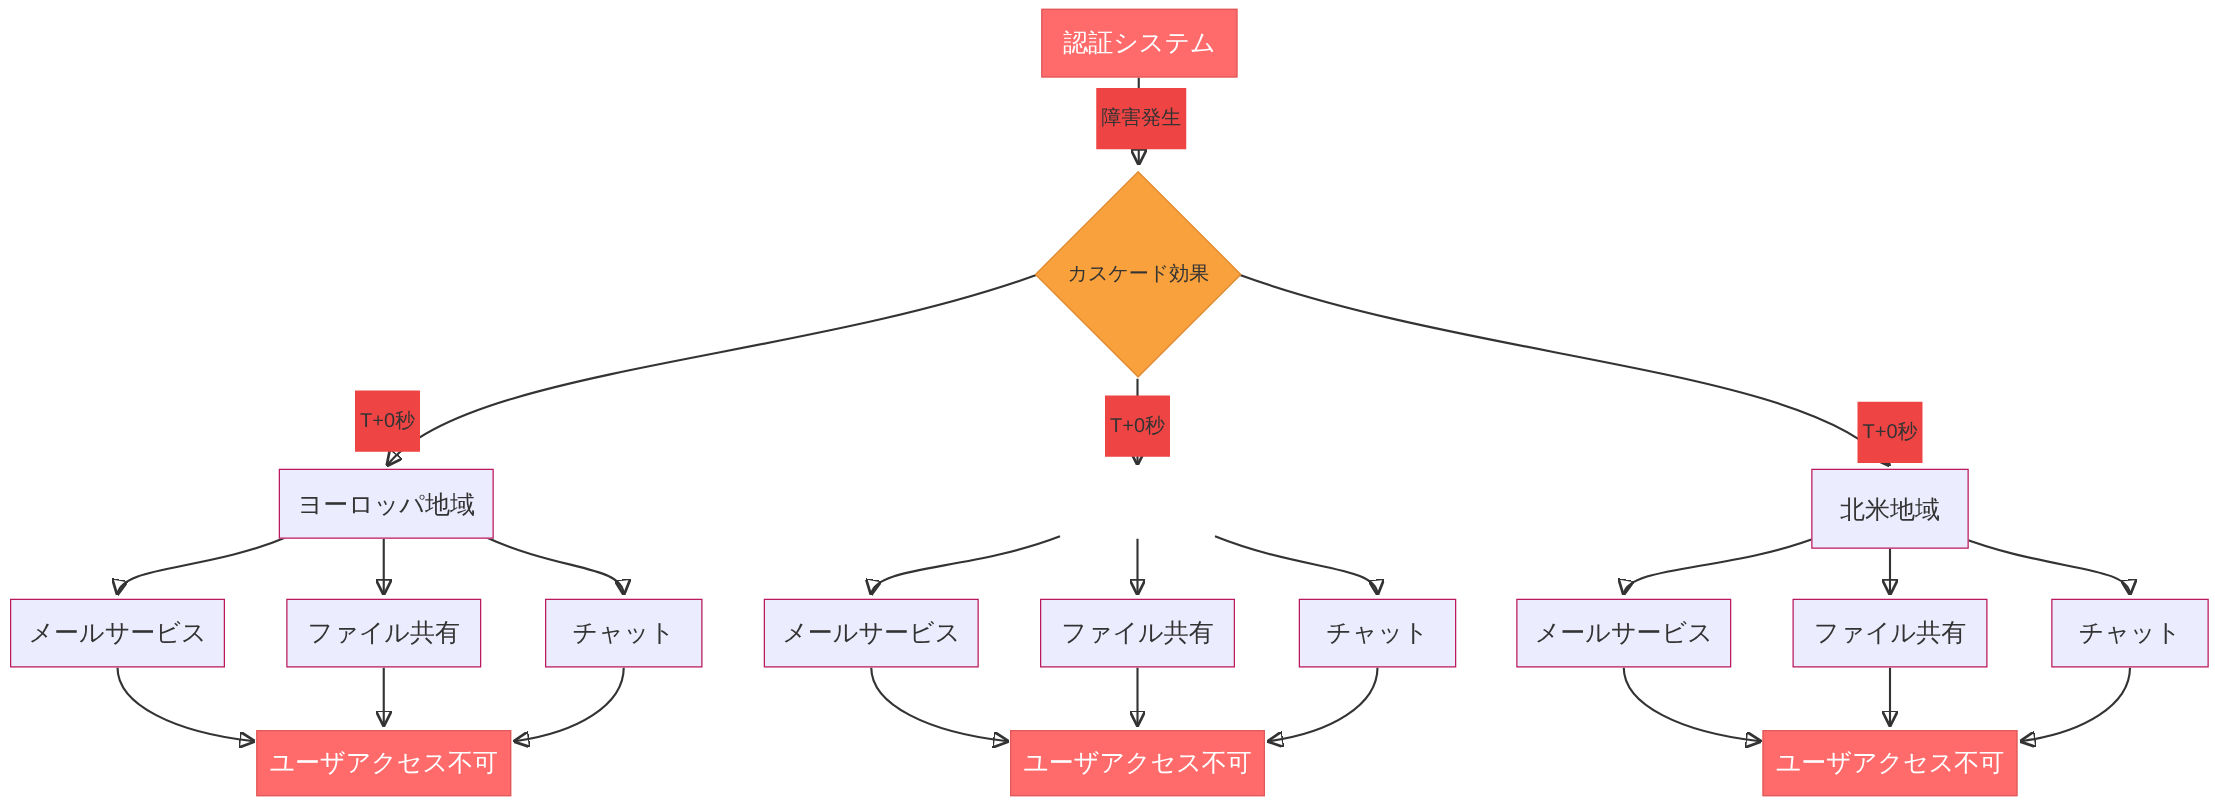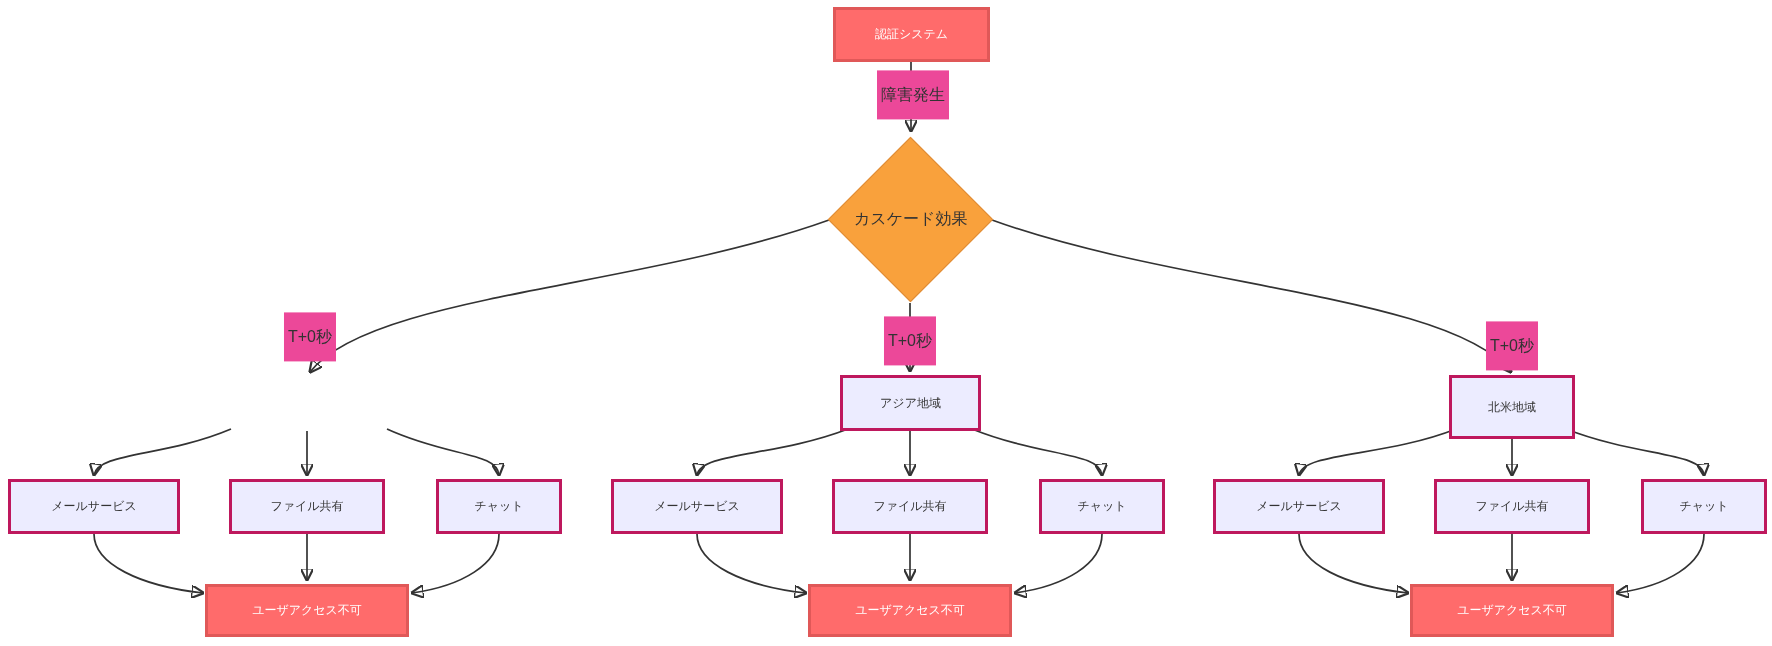--- a/index.html
+++ b/index.html
@@ -16,24 +16,24 @@
     left: 0; top: 0;
     width: 1772px; height: 646px;
   }
   .edges path { fill: none; stroke: #333333; stroke-width: 1.7px; }
   .node {
     position: absolute;
     box-sizing: border-box;
     display: flex;
     align-items: center;
     justify-content: center;
-    font-size: 12px;
+    font-size: 20px;
     color: #333333;
     background: #ececff;
-    border: 3px solid #be185d;
+    border: 1px solid #be185d;
     white-space: nowrap;
     text-align: center;
   }
   .node.critical {
     background: #ff6b6b;
     border-color: #e05858;
     color: #ffffff;
   }
   .diamond {
     position: absolute;
@@ -51,21 +51,21 @@
   }
   .diamond .diamond-label {
     transform: rotate(-45deg);
     white-space: nowrap;
     font-size: 16px;
     color: #333333;
   }
   .edge-label {
     position: absolute;
     transform: translate(-50%, -50%);
-    background: #ec4899;
+    background: #ef4444;
     color: #333333;
     font-size: 16px;
     padding: 15px 4px;
     white-space: nowrap;
     line-height: 1.2;
   }
 </style>
 </head>
 <body>
 
@@ -110,26 +110,26 @@
   <div class="edge-label" style="left:913px; top:95px;">障害発生</div>
 
   <div class="diamond">
     <span class="diamond-label">カスケード効果</span>
   </div>
 
   <div class="edge-label" style="left:310px; top:337px;">T+0秒</div>
   <div class="edge-label" style="left:910px; top:341px;">T+0秒</div>
   <div class="edge-label" style="left:1512px; top:346px;">T+0秒</div>
 
+  <div class="node" style="left:223px; top:375px; width:172px; height:56px;">ヨーロッパ地域</div>
   <div class="node" style="left:8px; top:479px; width:172px; height:55px;">メールサービス</div>
   <div class="node" style="left:229px; top:479px; width:156px; height:55px;">ファイル共有</div>
   <div class="node" style="left:436px; top:479px; width:126px; height:55px;">チャット</div>
   <div class="node critical" style="left:205px; top:584px; width:204px; height:53px;">ユーザアクセス不可</div>
 
-  <div class="node" style="left:840px; top:375px; width:141px; height:56px;">アジア地域</div>
   <div class="node" style="left:611px; top:479px; width:172px; height:55px;">メールサービス</div>
   <div class="node" style="left:832px; top:479px; width:156px; height:55px;">ファイル共有</div>
   <div class="node" style="left:1039px; top:479px; width:126px; height:55px;">チャット</div>
   <div class="node critical" style="left:808px; top:584px; width:204px; height:53px;">ユーザアクセス不可</div>
 
   <div class="node" style="left:1449px; top:375px; width:126px; height:64px;">北米地域</div>
   <div class="node" style="left:1213px; top:479px; width:172px; height:55px;">メールサービス</div>
   <div class="node" style="left:1434px; top:479px; width:156px; height:55px;">ファイル共有</div>
   <div class="node" style="left:1641px; top:479px; width:126px; height:55px;">チャット</div>
   <div class="node critical" style="left:1410px; top:584px; width:204px; height:53px;">ユーザアクセス不可</div>

